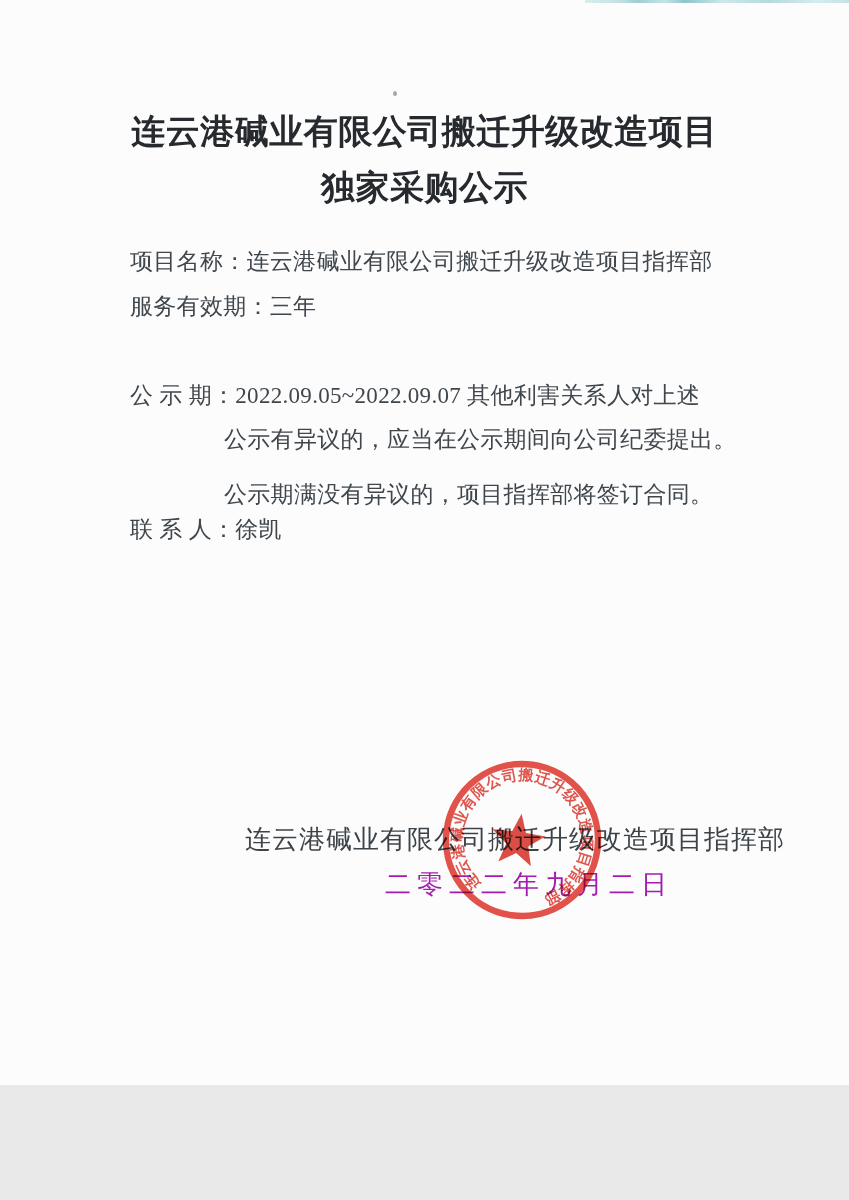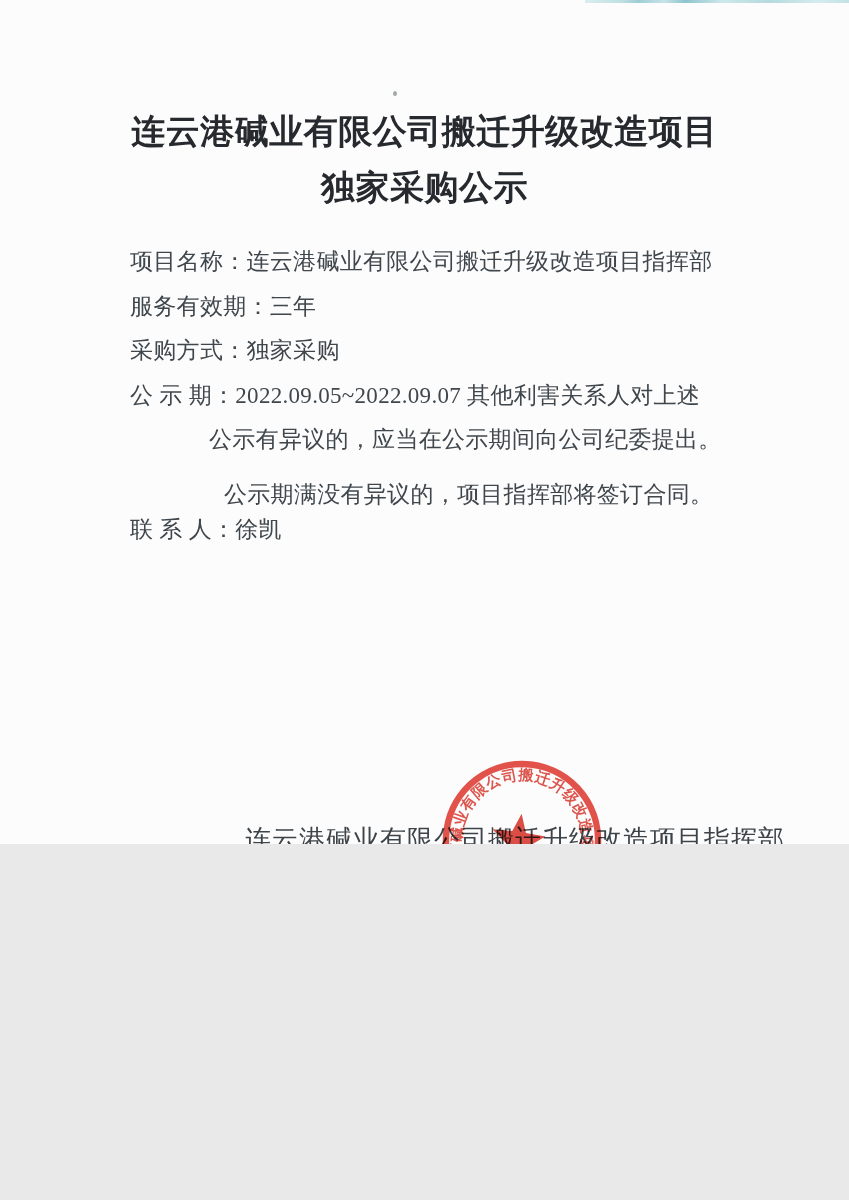--- a/index.html
+++ b/index.html
@@ -1,19 +1,19 @@
 <!DOCTYPE html>
 <html><head>
 <meta charset="utf-8">
 <style>
   html, body { margin: 0; padding: 0; background: #e9e9e9; }
   .page {
     position: relative;
     width: 849px;
-    height: 844px;
+    height: 1085px;
     margin: 0 auto;
     background: #fcfcfc;
     overflow: hidden;
     font-family: "Liberation Serif", serif;
   }
   
   .edge-band {
     position: absolute;
     top: 0; left: 585px;
     width: 264px; height: 3px;
@@ -48,21 +48,21 @@
     font-size: 23px;
     line-height: 26px;
     color: #3f464c;
     white-space: nowrap;
     letter-spacing: 0.3px;
   }
   .l0 { top: 249px; }
   .l1 { top: 294px; }
   .l2 { top: 338px; }
   .l3 { top: 383px; }
-  .l4 { top: 427px; left: 209px; }
+  .l4 { top: 427px; left: 224px; }
   .l5 { top: 482px; left: 224px; }
   .l6 { top: 517px; }
   .l7 { top: 560px; }
   .sig-org {
     position: absolute;
     left: 245px; top: 825px;
     font-size: 26px;
     line-height: 30px;
     letter-spacing: 1px;
     color: #3d4449;
@@ -95,21 +95,20 @@
 <div class="page">
 
   <div class="edge-band"></div>
   <div class="speck"></div>
 
   <div class="title-line title-1">连云港碱业有限公司搬迁升级改造项目</div>
   <div class="title-line title-2">独家采购公示</div>
 
   <div class="body-line l0">项目名称：连云港碱业有限公司搬迁升级改造项目指挥部</div>
   <div class="body-line l1">服务有效期：三年</div>
-  <div class="body-line l2">采购方式：独家采购</div>
   <div class="body-line l3">公 示 期：2022.09.05~2022.09.07 其他利害关系人对上述</div>
   <div class="body-line l4">公示有异议的，应当在公示期间向公司纪委提出。</div>
   <div class="body-line l5">公示期满没有异议的，项目指挥部将签订合同。</div>
   <div class="body-line l6">联 系 人：徐凯</div>
 
   <div class="sig-org">连云港碱业有限公司搬迁升级改造项目指挥部</div>
   <div class="sig-date">二零二二年九月二日</div>
 
   <svg class="seal" viewBox="-85 -85 170 170" xmlns="http://www.w3.org/2000/svg">
     <g transform="rotate(8)">

